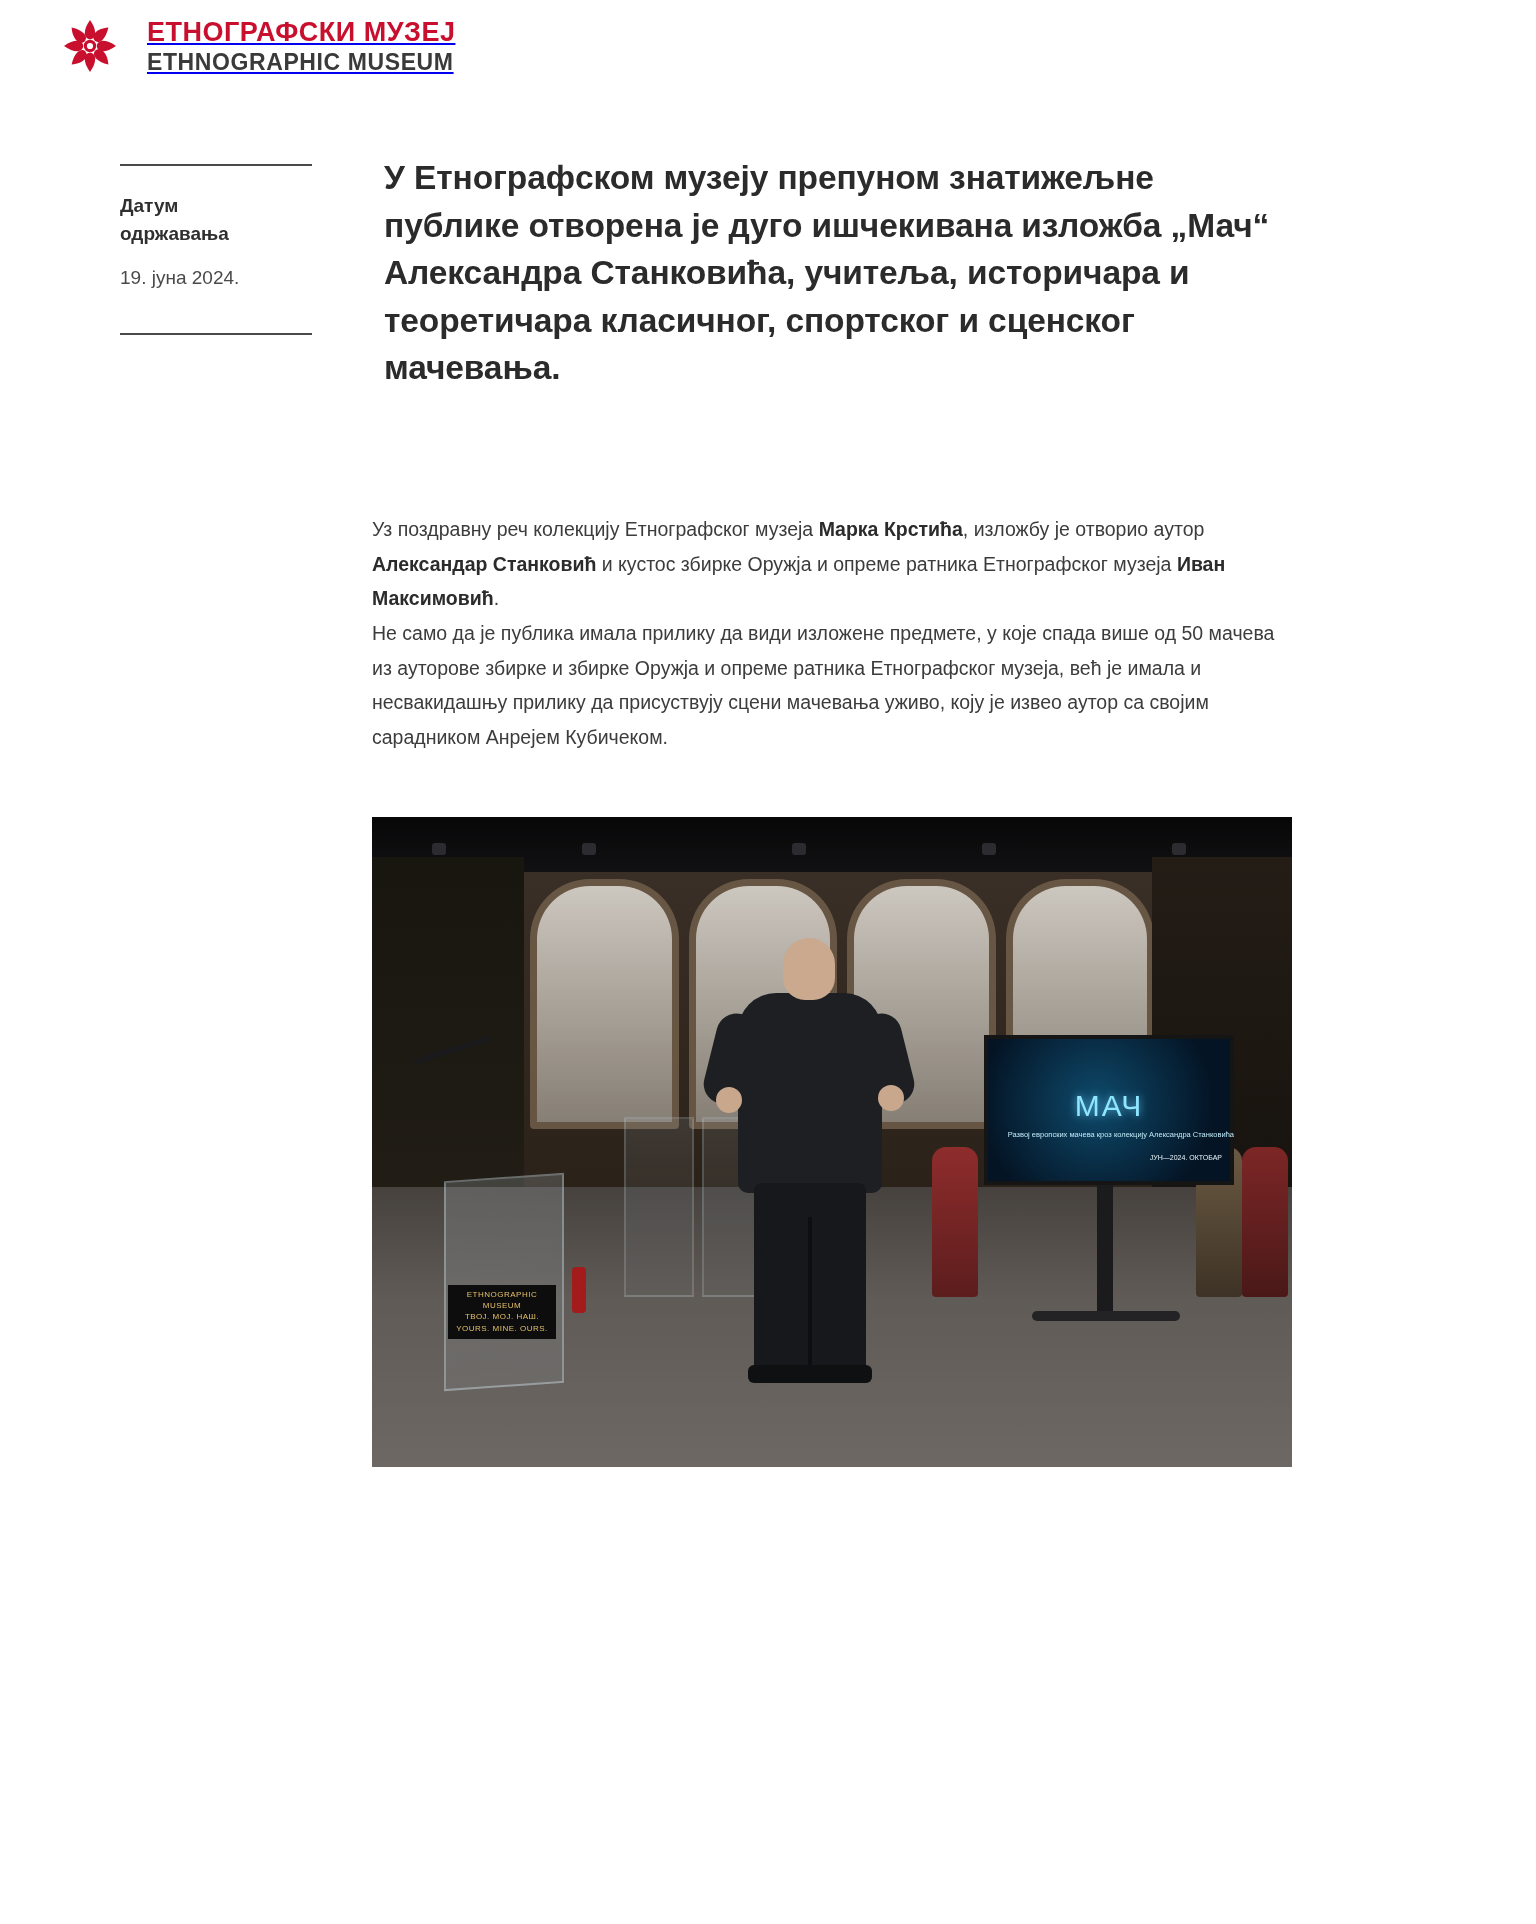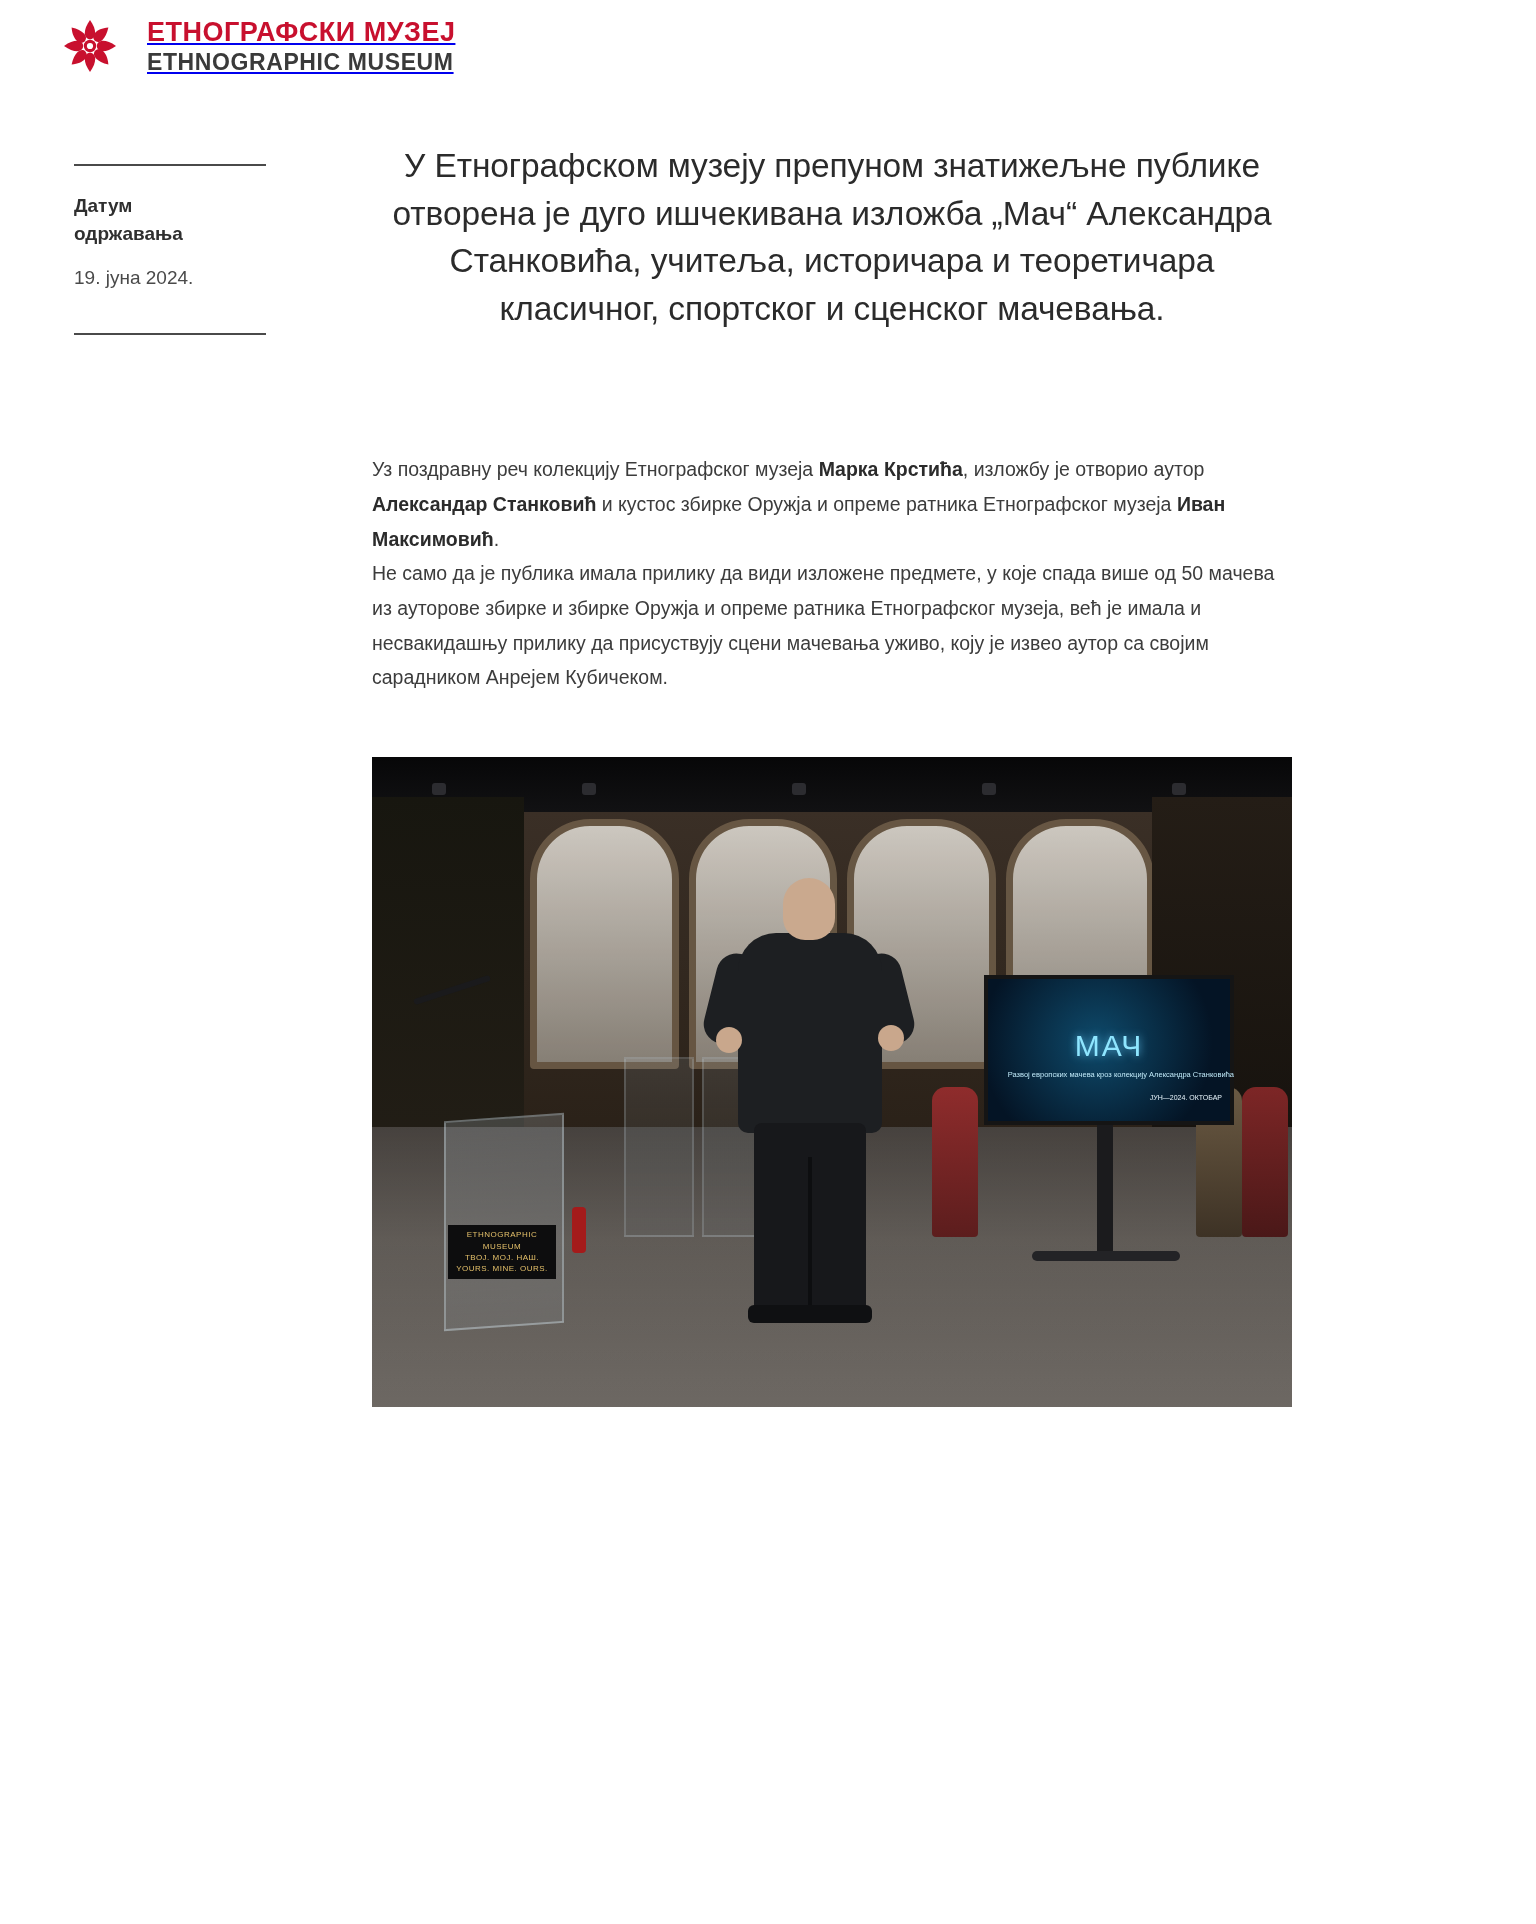--- a/index.html
+++ b/index.html
@@ -60,21 +60,21 @@
   }
 
   
   .content {
     display: flex;
     padding: 30px 0 0 0;
   }
   .col-left {
     width: 372px;
     flex: 0 0 372px;
-    padding-left: 74px;
+    padding-left: 120px;
     padding-top: 22px;
   }
   .col-right {
     flex: 1 1 auto;
     padding-right: 380px;
   }
 
   
   .rule {
     width: 192px;
@@ -93,25 +93,24 @@
   .date-value {
     font-size: 19px;
     color: #4a4a4a;
     margin: 0 0 44px 0;
   }
 
   
   .article-title {
     font-size: 33.5px;
     line-height: 1.42;
-    font-weight: normal;
+    font-weight: bold;
     color: #2b2b2b;
-    margin: 0;
+    margin: 12px;
     letter-spacing: -0.1px;
-    text-align: center;
   }
 
   .article-body {
     margin-top: 120px;
     font-size: 19.5px;
     line-height: 1.78;
     color: #3c3c3c;
   }
   .article-body p {
     margin: 0 0 36px 0;

